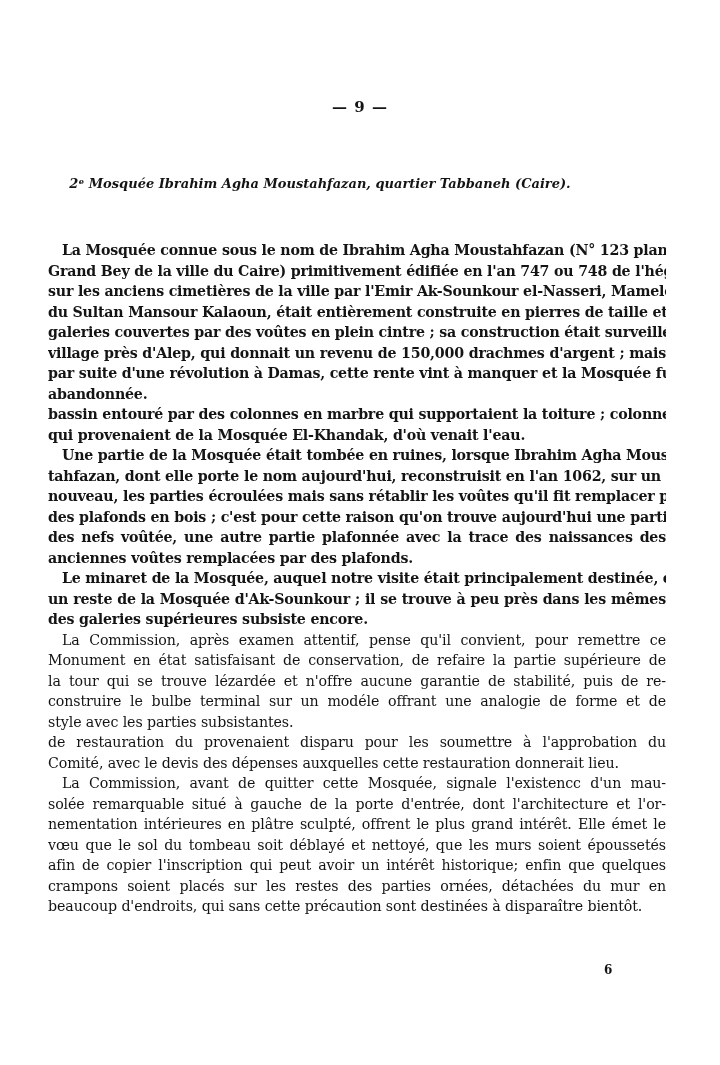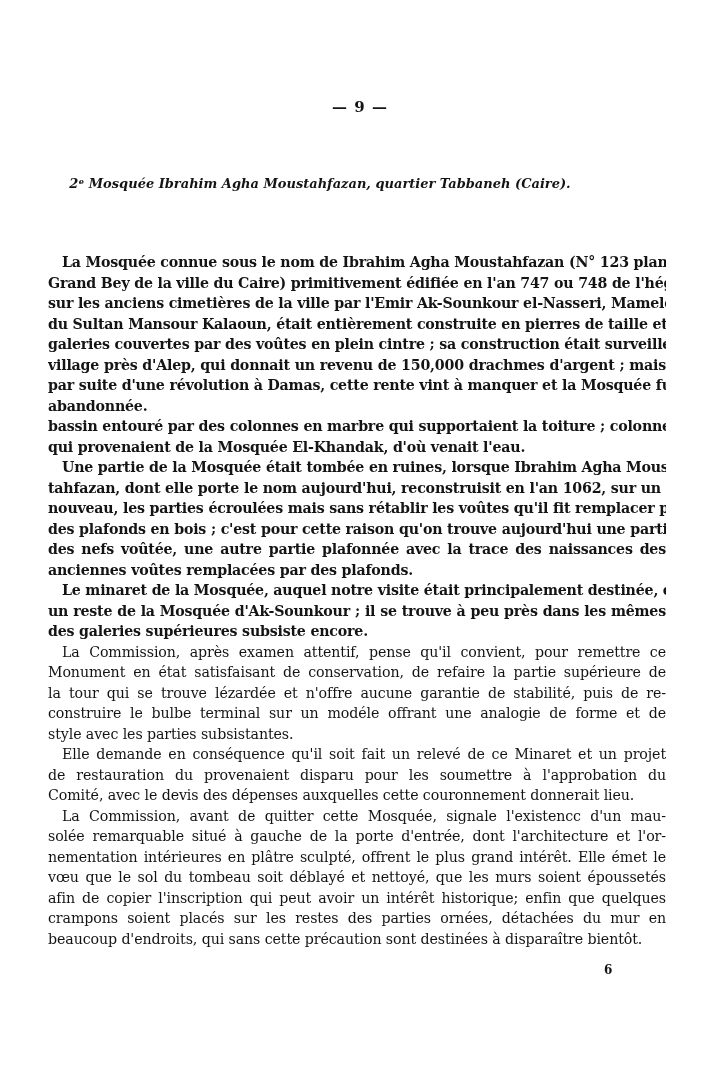--- a/index.html
+++ b/index.html
@@ -10,21 +10,21 @@
     }
     .page-number {
       position: absolute; top: 98px; left: 0; width: 720px;
       text-align: center; font-weight: bold; font-size: 15px; letter-spacing: 1px;
     }
     .section-title {
       position: absolute; top: 176px; left: 0; width: 640px;
       text-align: center; font-style: italic; font-weight: bold; font-size: 13px;
     }
     .body-text {
-      position: absolute; top: 252px; left: 48px; width: 618px;
+      position: absolute; top: 240px; left: 48px; width: 618px;
     }
     .para {
       margin: 0; font-size: 14.2px; line-height: 20.5px;
       text-align: justify; text-align-last: auto;
     }
     .para .line { display: block; text-align: justify; text-align-last: justify; white-space: nowrap; overflow: hidden; }
     .para .line.last { text-align-last: left; }
     .para .line.indent { padding-left: 14px; }
     .bold-para .line { font-weight: bold; letter-spacing: -0.2px; }
     .reg-para .line { font-weight: normal; letter-spacing: -0.1px; }
@@ -68,23 +68,22 @@
       <span class="line last">des galeries supérieures subsiste encore.</span>
     </p>
     <p class="para reg-para">
       <span class="line indent">La Commission, après examen attentif, pense qu'il convient, pour remettre ce</span>
       <span class="line">Monument en état satisfaisant de conservation, de refaire la partie supérieure de</span>
       <span class="line">la tour qui se trouve lézardée et n'offre aucune garantie de stabilité, puis de re-</span>
       <span class="line">construire le bulbe terminal sur un modéle offrant une analogie de forme et de</span>
       <span class="line last">style avec les parties subsistantes.</span>
     </p>
     <p class="para reg-para">
-      <span class="line indent">Elle demande en conséquence qu'il soit fait un relevé de ce Minaret et un projet</span>
       <span class="line">de restauration du provenaient disparu pour les soumettre à l'approbation du</span>
-      <span class="line last">Comité, avec le devis des dépenses auxquelles cette couronnement donnerait lieu.</span>
+      <span class="line last">Comité, avec le devis des dépenses auxquelles cette restauration donnerait lieu.</span>
     </p>
     <p class="para reg-para">
       <span class="line indent">La Commission, avant de quitter cette Mosquée, signale l'existencc d'un mau-</span>
       <span class="line">solée remarquable situé à gauche de la porte d'entrée, dont l'architecture et l'or-</span>
       <span class="line">nementation intérieures en plâtre sculpté, offrent le plus grand intérêt. Elle émet le</span>
       <span class="line">vœu que le sol du tombeau soit déblayé et nettoyé, que les murs soient époussetés</span>
       <span class="line">afin de copier l'inscription qui peut avoir un intérêt historique; enfin que quelques</span>
       <span class="line">crampons soient placés sur les restes des parties ornées, détachées du mur en</span>
       <span class="line last">beaucoup d'endroits, qui sans cette précaution sont destinées à disparaître bientôt.</span>
     </p>

